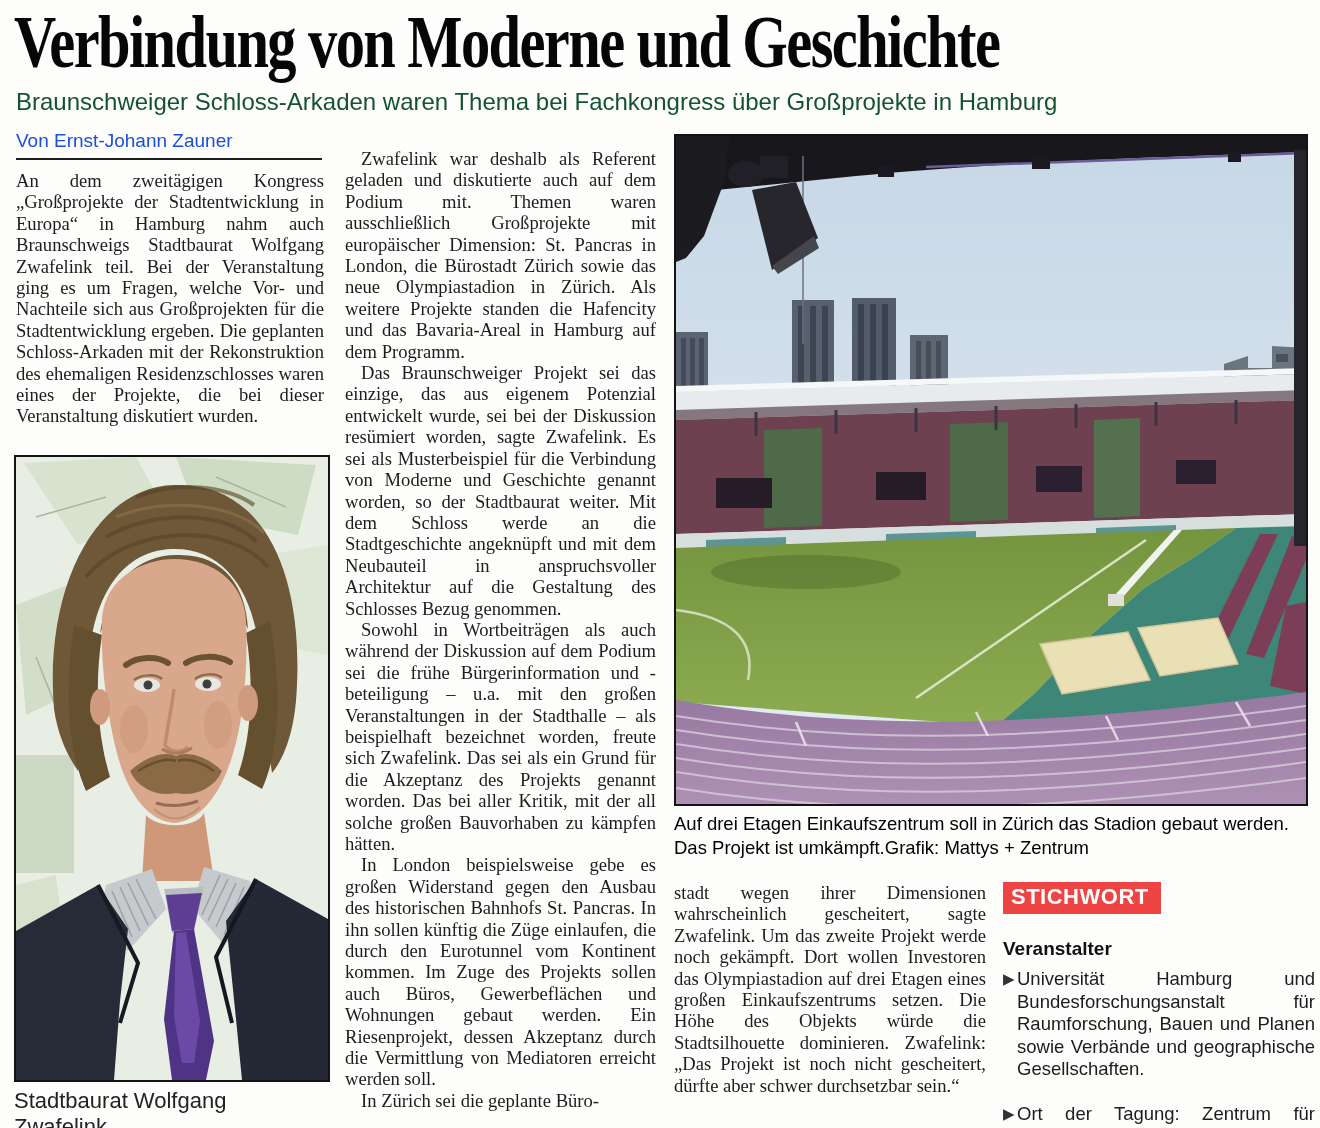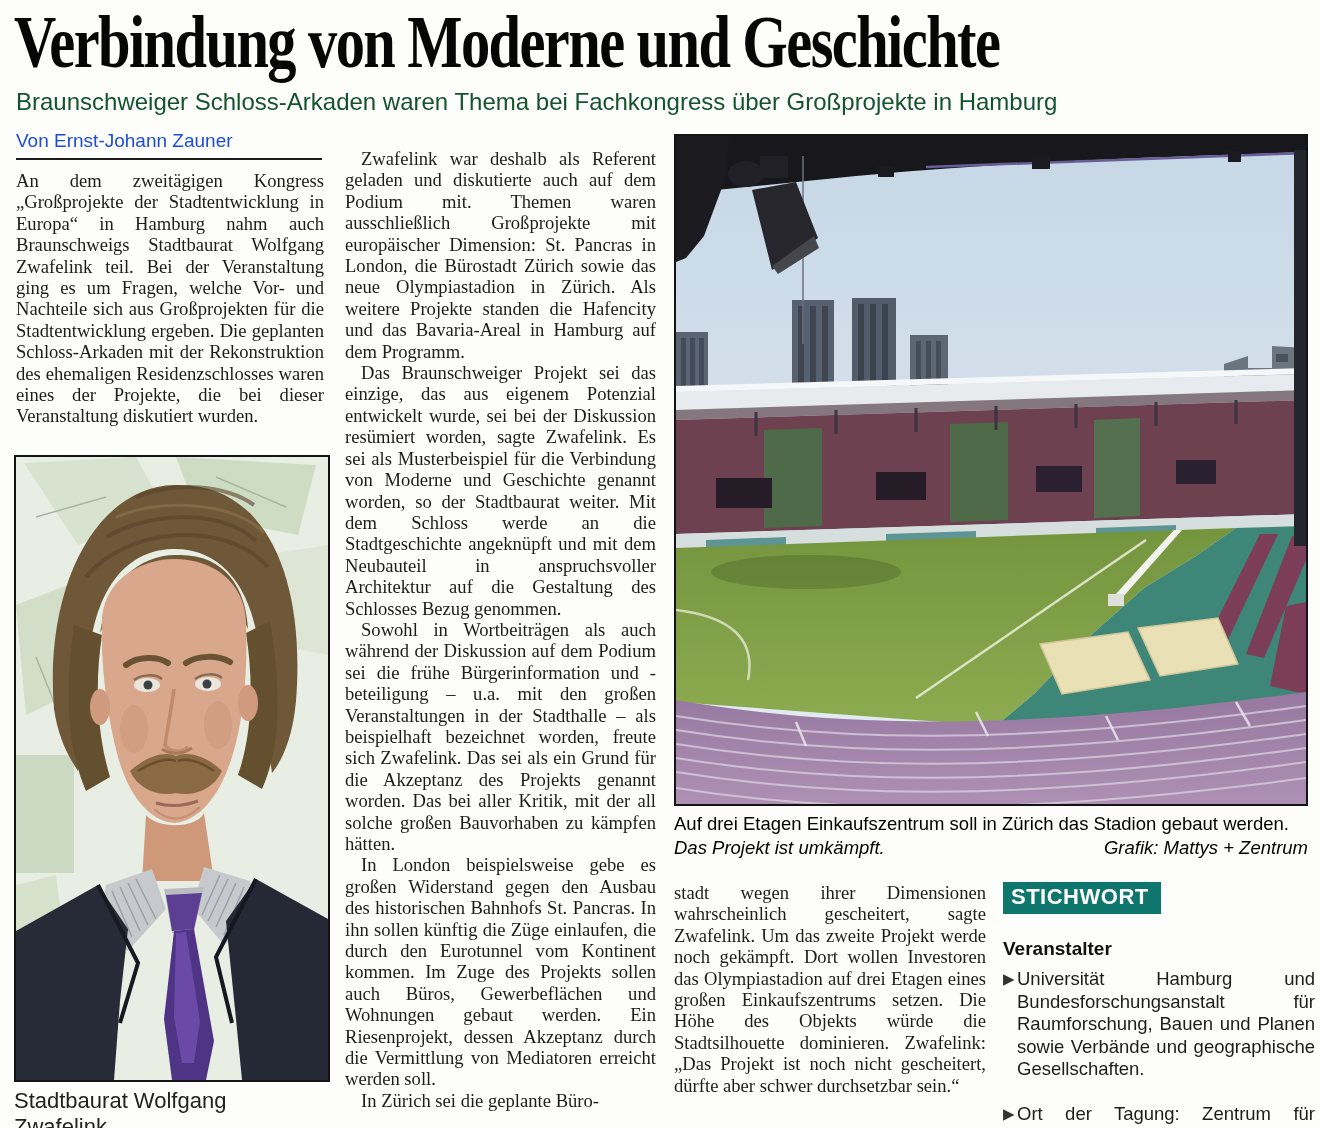--- a/index.html
+++ b/index.html
@@ -38,21 +38,21 @@
   #portrait-fig{left:14px;top:455px;width:312px;height:623px;border:2px solid #141414;background:#e9eee5;}
   #portrait-caption{
     left:14px;top:1088px;width:316px;
     font-family:"Liberation Sans", sans-serif;font-size:22px;color:#222;
   }
   #stadium-fig{left:674px;top:134px;width:630px;height:668px;border:2px solid #141414;background:#cfdce8;}
   #stadium-caption{
     left:674px;top:812px;width:634px;
     font-family:"Liberation Sans", sans-serif;font-size:18.5px;line-height:24px;color:#000000;
   }
-  #stadium-caption .line2{display:flex;justify-content:space-between;font-style:italic;}
+  #stadium-caption .line2{display:flex;}
   
   #stichwort{left:1003px;top:882px;width:312px;font-family:"Liberation Sans", sans-serif;}
   #stichwort-label{
     display:inline-block;background:#00dcee;color:#ffffff;
     font-weight:bold;font-size:22px;letter-spacing:0.5px;
     padding:2px 12px 4px 8px;
   }
   #stichwort-heading{font-weight:bold;font-size:19px;margin-top:24px;color:#111;}
   .sw-item{display:flex;margin-top:8px;font-size:18.5px;line-height:22.5px;text-align:justify;color:#1c1c1c;}
   .sw-item + .sw-item{margin-top:22px;}
@@ -258,21 +258,21 @@
       <span>Das Projekt ist umkämpft.</span>
       <span>Grafik: Mattys + Zentrum</span>
     </div>
   </div>
 
   <div id="col3" class="abs bodycol">
     <p class="noindent">stadt wegen ihrer Dimensionen wahrscheinlich gescheitert, sagte Zwafelink. Um das zweite Projekt werde noch gekämpft. Dort wollen Investoren das Olympiastadion auf drei Etagen eines großen Einkaufszentrums setzen. Die Höhe des Objekts würde die Stadtsilhouette dominieren. Zwafelink: „Das Projekt ist noch nicht gescheitert, dürfte aber schwer durchsetzbar sein.“</p>
   </div>
 
   <div id="stichwort" class="abs">
-    <div id="stichwort-label" style="background: #0f766e;">STICHWORT</div>
+    <div id="stichwort-label" style="background: #ef4444;">STICHWORT</div>
     <div id="stichwort-heading">Veranstalter</div>
     <div class="sw-item">
       <span class="sw-bullet">▶</span>
       <span class="sw-text">Universität Hamburg und Bundesforschungsanstalt für Raumforschung, Bauen und Planen sowie Verbände und geographische Gesellschaften.</span>
     </div>
     <div class="sw-item">
       <span class="sw-bullet">▶</span>
       <span class="sw-text">Ort der Tagung: Zentrum für Architektur in Hamburg.</span>
     </div>
   </div>

